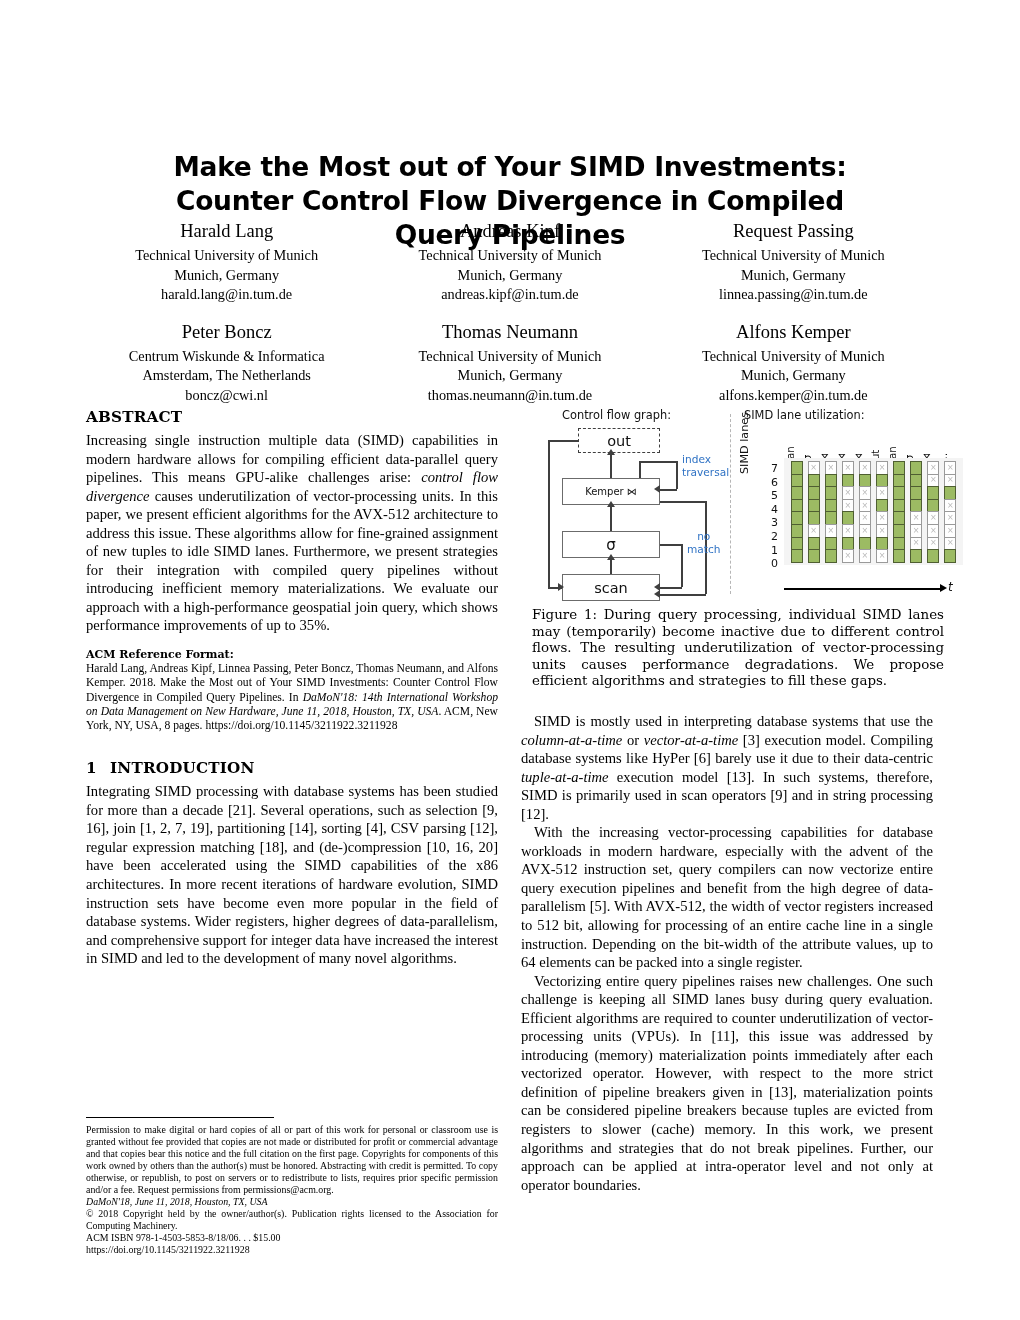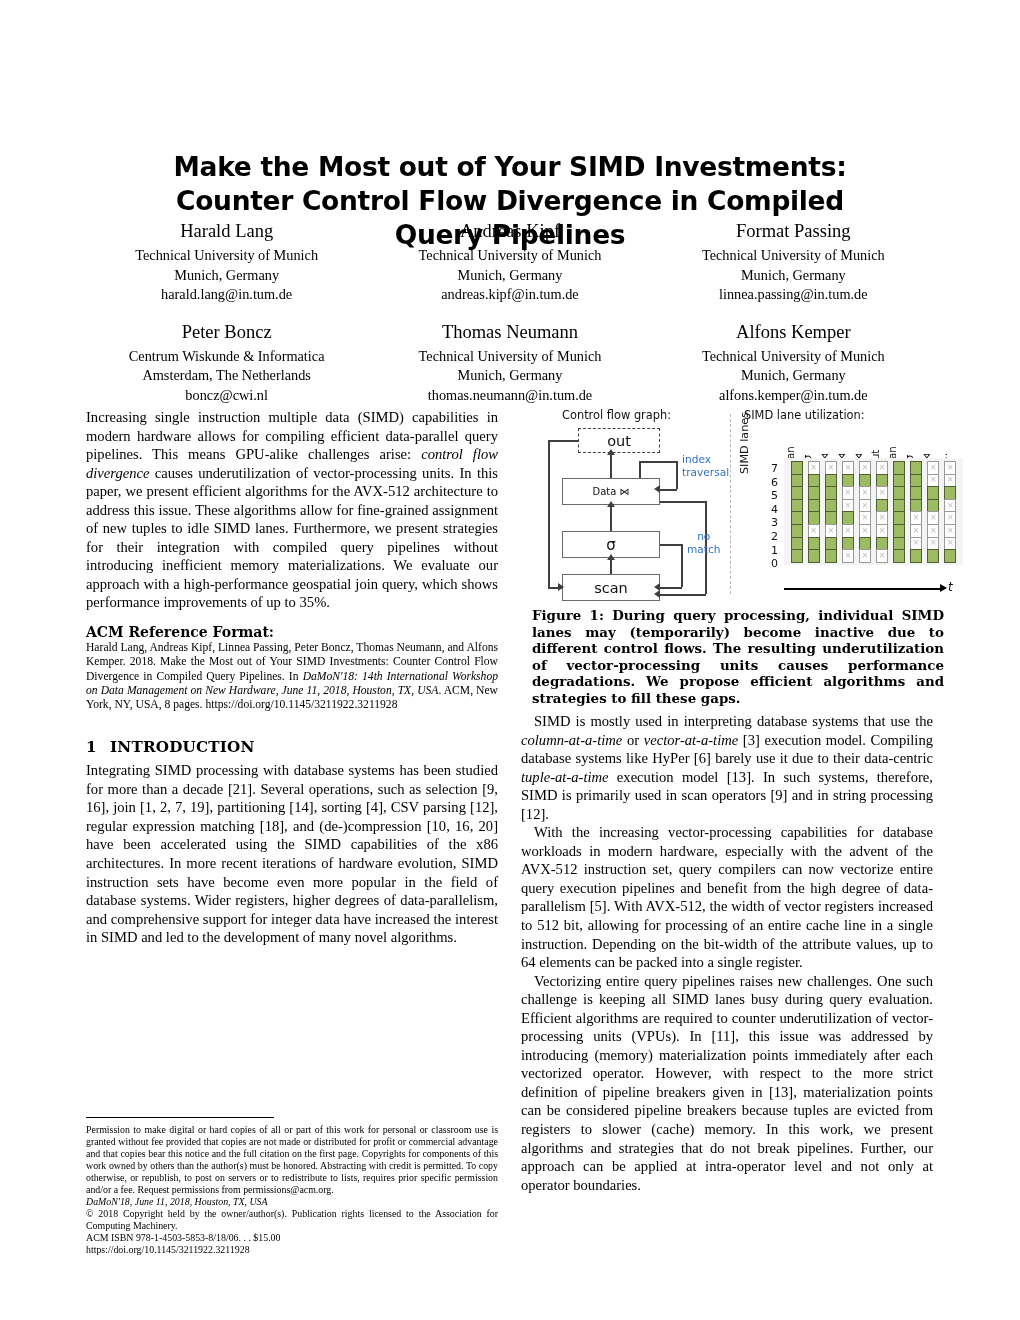--- a/index.html
+++ b/index.html
@@ -104,21 +104,21 @@
 
   .acm-ref {
     margin-top: 13px;
     font-size: 11.6px;
     line-height: 14.2px;
     text-align: justify;
   }
   .acm-ref .hd {
     font-family: "DejaVu Serif", serif;
     font-weight: bold;
-    font-size: 14px;
+    font-size: 11px;
   }
 
   .intro-wrap { margin-top: 26px; }
 
   
   .footnote {
     position: absolute;
     left: 86px;
     top: 1117px;
     width: 412px;
@@ -324,21 +324,21 @@
     top: 168px;
     font-family: "DejaVu Sans", sans-serif;
     font-style: italic;
     font-size: 12px;
     color: #111;
   }
 
   .fig-caption {
     margin-top: 6px;
     font-family: "DejaVu Serif", serif;
-    font-weight: bold;
+    font-weight: normal;
     font-size: 13.4px;
     line-height: 16.6px;
     text-align: justify;
   }
 </style>
 </head>
 <body>
 
 <div class="page">
 
@@ -352,21 +352,21 @@
         <div class="city">Munich, Germany</div>
         <div class="email">harald.lang@in.tum.de</div>
       </div>
       <div class="author">
         <div class="name">Andreas Kipf</div>
         <div class="aff">Technical University of Munich</div>
         <div class="city">Munich, Germany</div>
         <div class="email">andreas.kipf@in.tum.de</div>
       </div>
       <div class="author">
-        <div class="name">Format Passing</div>
+        <div class="name">Request Passing</div>
         <div class="aff">Technical University of Munich</div>
         <div class="city">Munich, Germany</div>
         <div class="email">linnea.passing@in.tum.de</div>
       </div>
     </div>
     <div class="author-row second">
       <div class="author">
         <div class="name">Peter Boncz</div>
         <div class="aff">Centrum Wiskunde &amp; Informatica</div>
         <div class="city">Amsterdam, The Netherlands</div>
@@ -381,20 +381,21 @@
       <div class="author">
         <div class="name">Alfons Kemper</div>
         <div class="aff">Technical University of Munich</div>
         <div class="city">Munich, Germany</div>
         <div class="email">alfons.kemper@in.tum.de</div>
       </div>
     </div>
   </div>
 
   <div class="col-left">
+    <h2 class="sec">ABSTRACT</h2>
     <p class="body-text"><span>Increasing single instruction multiple data (SIMD) capabilities in modern hardware allows for compiling efficient data-parallel query pipelines. This means GPU-alike challenges arise: </span><i>control flow divergence</i><span> causes underutilization of vector-processing units. In this paper, we present efficient algorithms for the AVX-512 architecture to address this issue. These algorithms allow for fine-grained assignment of new tuples to idle SIMD lanes. Furthermore, we present strategies for their integration with compiled query pipelines without introducing inefficient memory materializations. We evaluate our approach with a high-performance geospatial join query, which shows performance improvements of up to 35%.</span></p>
 
     <div class="acm-ref">
       <span class="hd">ACM Reference Format:</span><br>
       <span>Harald Lang, Andreas Kipf, Linnea Passing, Peter Boncz, Thomas Neumann, and Alfons Kemper. 2018. Make the Most out of Your SIMD Investments: Counter Control Flow Divergence in Compiled Query Pipelines. In </span><i>DaMoN'18: 14th International Workshop on Data Management on New Hardware, June 11, 2018, Houston, TX, USA</i><span>. ACM, New York, NY, USA, 8 pages. https://doi.org/10.1145/3211922.3211928</span>
     </div>
 
     <div class="intro-wrap">
       <h2 class="sec numbered"><span class="num">1</span><span>INTRODUCTION</span></h2>
       <p class="body-text">Integrating SIMD processing with database systems has been studied for more than a decade [21]. Several operations, such as selection [9, 16], join [1, 2, 7, 19], partitioning [14], sorting [4], CSV parsing [12], regular expression matching [18], and (de-)compression [10, 16, 20] have been accelerated using the SIMD capabilities of the x86 architectures. In more recent iterations of hardware evolution, SIMD instruction sets have become even more popular in the field of database systems. Wider registers, higher degrees of data-parallelism, and comprehensive support for integer data have increased the interest in SIMD and led to the development of many novel algorithms.</p>
@@ -411,21 +412,21 @@
   </div>
 
   <div class="figure">
     <div class="fig-graphic">
 
       <div class="fig-label" style="left:30px; top:2px;">Control flow graph:</div>
       <div class="fig-label" style="left:212px; top:2px;">SIMD lane utilization:</div>
       <div class="fig-divider"></div>
 
       <div class="cfg-box dashed" id="cfg-out">out</div>
-      <div class="cfg-box" id="cfg-idx">Data ⋈</div>
+      <div class="cfg-box" id="cfg-idx">Kemper ⋈</div>
       <div class="cfg-box" id="cfg-sig">σ</div>
       <div class="cfg-box" id="cfg-scan">scan</div>
 
       <div class="edge v" style="left:78px; top:152px; height:16px;"></div>
       <div class="arrow-up" style="left:75px; top:148px;"></div>
 
       <div class="edge v" style="left:78px; top:99px; height:26px;"></div>
       <div class="arrow-up" style="left:75px; top:95px;"></div>
 
       <div class="edge v" style="left:78px; top:47px; height:25px;"></div>

